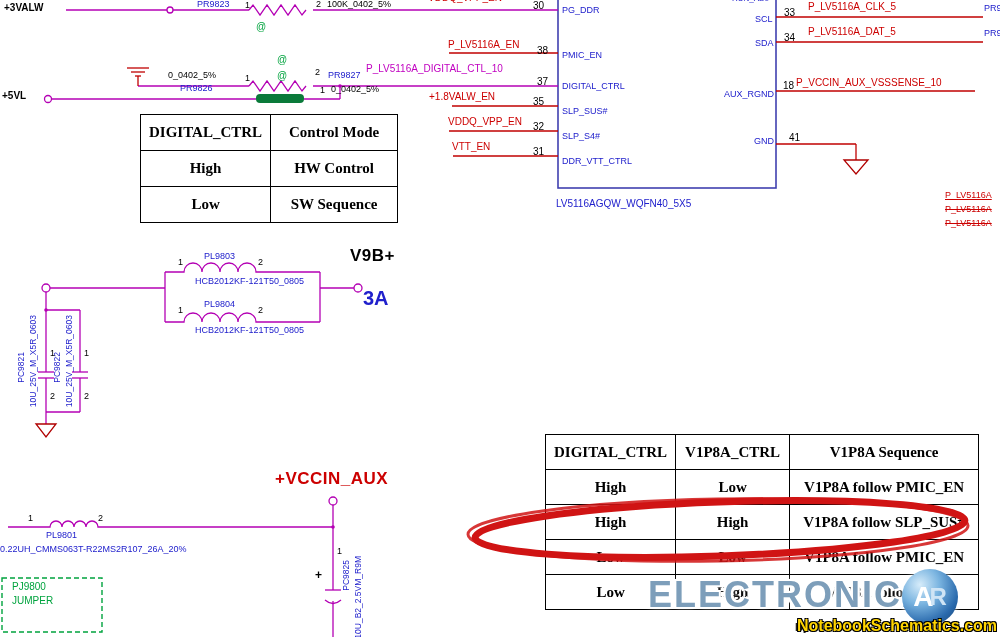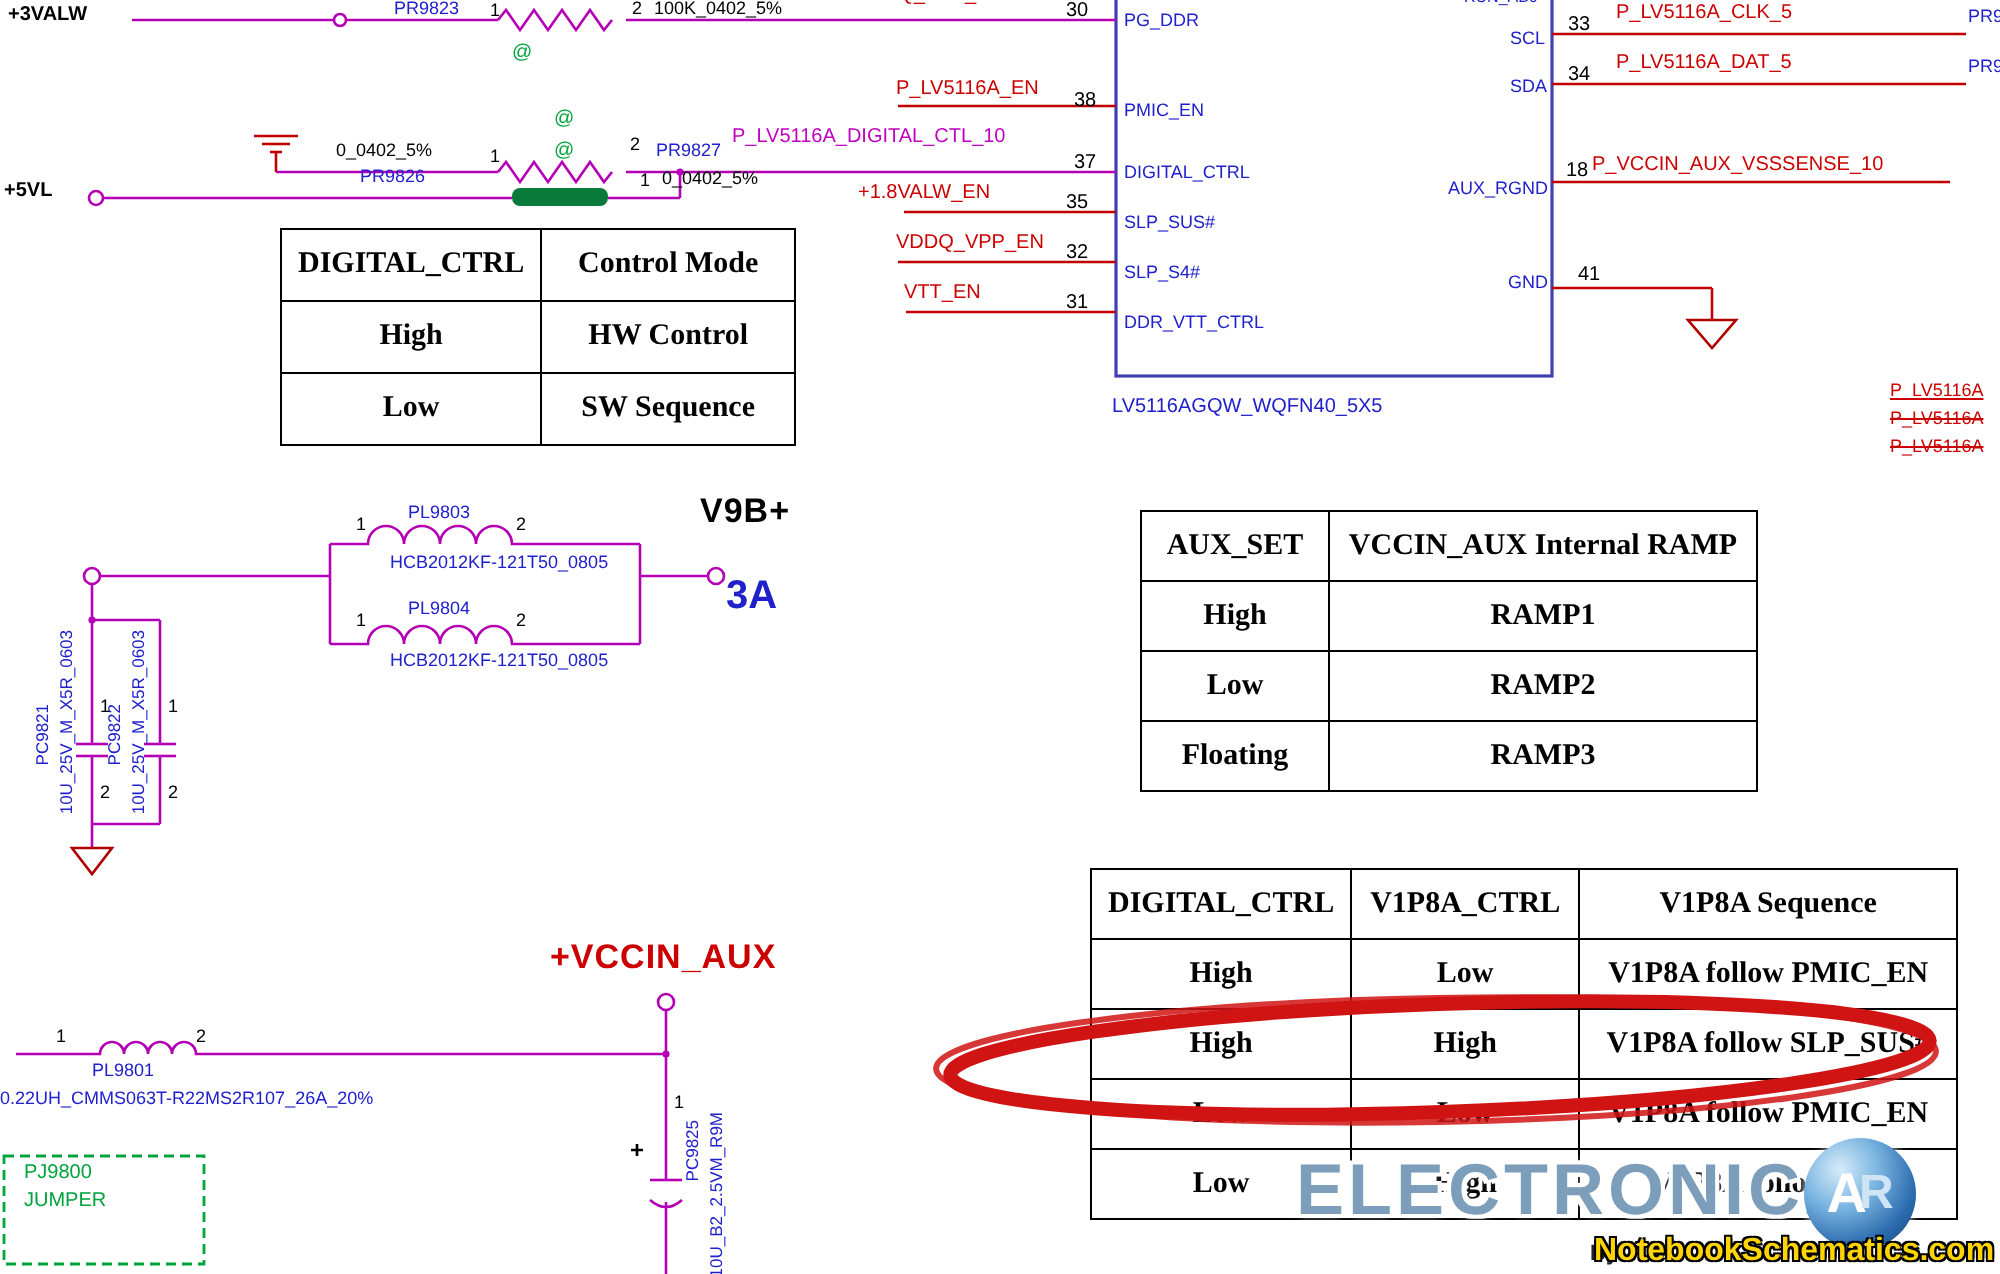--- a/index.html
+++ b/index.html
@@ -214,40 +214,20 @@
       <td>High</td>
       <td>HW Control</td>
     </tr>
     <tr>
       <td>Low</td>
       <td>SW Sequence</td>
     </tr>
   </tbody>
     </table>
 
-  <table class="schtable t2">
-    <tbody>
-        <tr>
-      <td style="width:77px">AUX_SET</td>
-      <td style="width:197px">VCCIN_AUX Internal RAMP</td>
-    </tr>
-    <tr>
-      <td>High</td>
-      <td>RAMP1</td>
-    </tr>
-    <tr>
-      <td>Low</td>
-      <td>RAMP2</td>
-    </tr>
-    <tr>
-      <td>Floating</td>
-      <td>RAMP3</td>
-    </tr>
-  </tbody>
-    </table>
 
   <table class="schtable t3">
     <tbody>
         <tr>
       <td style="width:112px">DIGITAL_CTRL</td>
       <td style="width:97px">V1P8A_CTRL</td>
       <td style="width:172px">V1P8A Sequence</td>
     </tr>
     <tr>
       <td>High</td>

